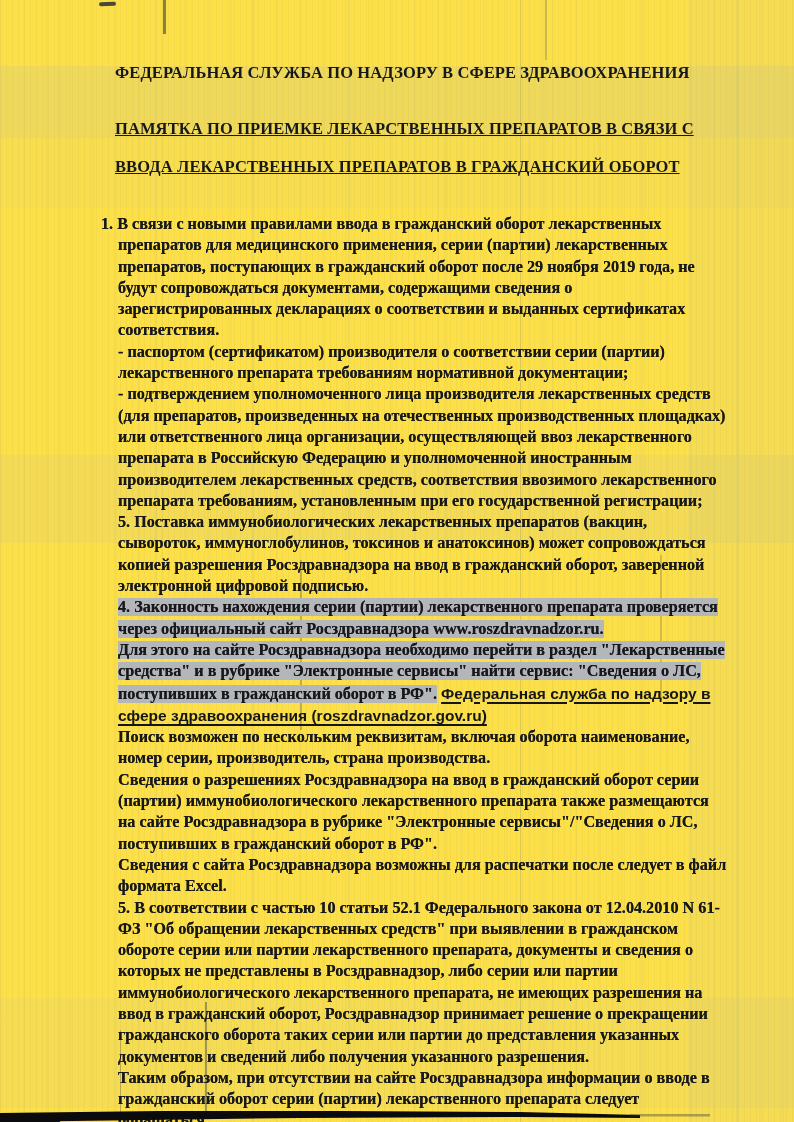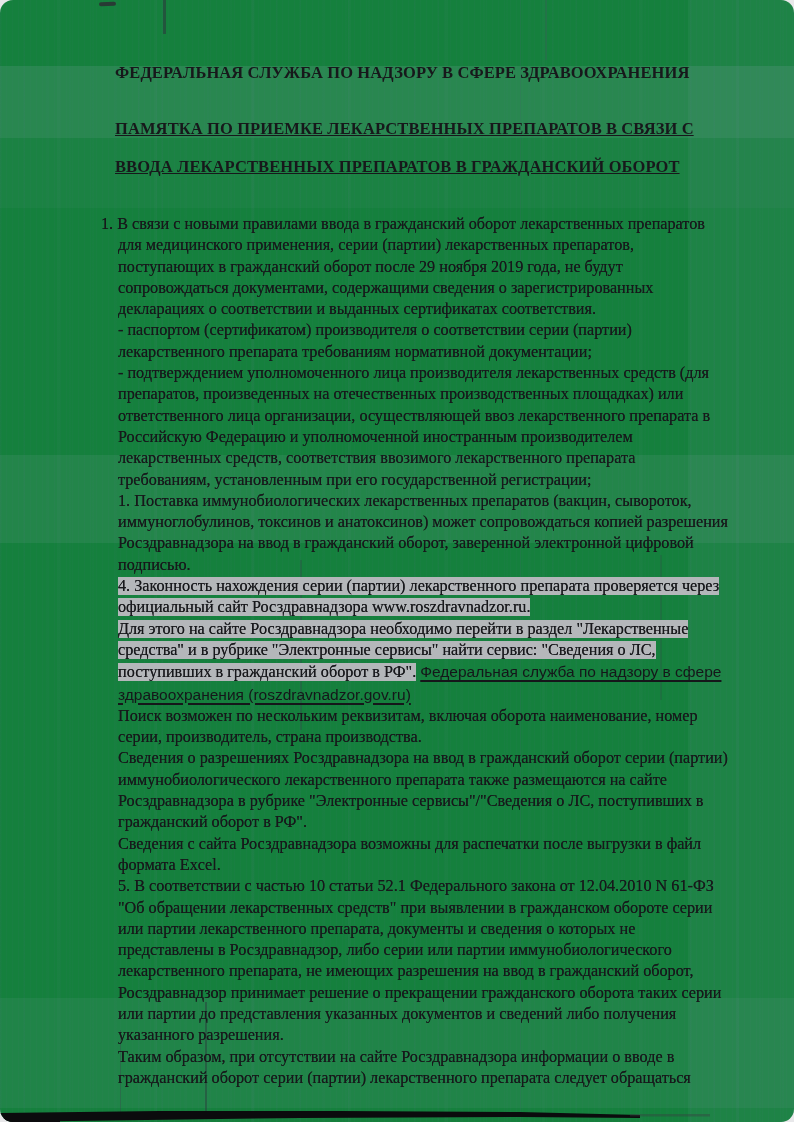--- a/index.html
+++ b/index.html
@@ -45,39 +45,39 @@
     font-size:16px;font-weight:bold;line-height:20px;}
   .title{position:absolute;left:115px;top:110px;width:640px;
     font-size:16.5px;font-weight:bold;line-height:37.5px;letter-spacing:0.1px;text-decoration:underline;}
 
   .body-block{
     position:absolute;left:118px;top:214px;width:612px;
     font-size:16.2px;line-height:21.3px;
     text-shadow:0 0 0.5px rgba(23,24,28,0.85);
     text-align:left;
   }
-  .para{margin:0;}
+  .para{margin:0;font-weight:bold;}
   .item1{text-indent:-17px;}
   .marker{display:inline;}
   .hl{background:#b4b7ba;white-space:pre-line;box-decoration-break:slice;margin-top:40px;}
   .doc-link{
     font-family:"Liberation Sans", sans-serif;
     font-size:15.5px;
     color:#15161a;
     text-decoration:underline;
     text-decoration-thickness:1.5px;
     text-underline-offset:3px;
     cursor:pointer;
     text-shadow:none;
   }
 </style>
 </head>
 <body>
 
-<div class="page" style="color: rgb(23, 24, 27); background: #15803d; border-radius: 13px;">
+<div class="page" style="color: rgb(23, 24, 27); background: #fde047;">
 
   <div class="band band-1"></div>
   <div class="band band-2"></div>
   <div class="band band-3"></div>
   <div class="band band-4"></div>
   <div class="band band-right"></div>
   <div class="streak s1"></div>
   <div class="streak s2"></div>
   <div class="streak s3"></div>
   <div class="streak s4"></div>
@@ -90,26 +90,26 @@
 
   <div class="title">
     <div>ПАМЯТКА ПО ПРИЕМКЕ ЛЕКАРСТВЕННЫХ ПРЕПАРАТОВ В СВЯЗИ С</div>
     <div>ВВОДА ЛЕКАРСТВЕННЫХ ПРЕПАРАТОВ В ГРАЖДАНСКИЙ ОБОРОТ</div>
   </div>
 
   <div class="body-block">
     <div class="para item1"><span class="marker">1.</span>&nbsp;<span>В связи с новыми правилами ввода в гражданский оборот лекарственных препаратов для медицинского применения, серии (партии) лекарственных препаратов, поступающих в гражданский оборот после 29 ноября 2019 года, не будут сопровождаться документами, содержащими сведения о зарегистрированных декларациях о соответствии и выданных сертификатах соответствия.</span></div>
     <div class="para">- паспортом (сертификатом) производителя о соответствии серии (партии) лекарственного препарата требованиям нормативной документации;</div>
     <div class="para">- подтверждением уполномоченного лица производителя лекарственных средств (для препаратов, произведенных на отечественных производственных площадках) или ответственного лица организации, осуществляющей ввоз лекарственного препарата в Российскую Федерацию и уполномоченной иностранным производителем лекарственных средств, соответствия ввозимого лекарственного препарата требованиям, установленным при его государственной регистрации;</div>
-    <div class="para">1. Поставка иммунобиологических лекарственных препаратов (вакцин, сывороток, иммуноглобулинов, токсинов и анатоксинов) может сопровождаться копией разрешения Росздравнадзора на ввод в гражданский оборот, заверенной электронной цифровой подписью.</div>
+    <div class="para">5. Поставка иммунобиологических лекарственных препаратов (вакцин, сывороток, иммуноглобулинов, токсинов и анатоксинов) может сопровождаться копией разрешения Росздравнадзора на ввод в гражданский оборот, заверенной электронной цифровой подписью.</div>
     <div class="para"><span class="hl" style="background: rgb(180, 183, 186);">4. Законность нахождения серии (партии) лекарственного препарата проверяется через официальный сайт Росздравнадзора www.roszdravnadzor.ru.
 Для этого на сайте Росздравнадзора необходимо перейти в раздел "Лекарственные средства" и в рубрике "Электронные сервисы" найти сервис: "Сведения о ЛС, поступивших в гражданский оборот в РФ".</span> <span class="doc-link">Федеральная служба по надзору в сфере здравоохранения (roszdravnadzor.gov.ru)</span></div>
     <div class="para">Поиск возможен по нескольким реквизитам, включая оборота наименование, номер серии, производитель, страна производства.</div>
     <div class="para">Сведения о разрешениях Росздравнадзора на ввод в гражданский оборот серии (партии) иммунобиологического лекарственного препарата также размещаются на сайте Росздравнадзора в рубрике "Электронные сервисы"/"Сведения о ЛС, поступивших в гражданский оборот в РФ".</div>
-    <div class="para">Сведения с сайта Росздравнадзора возможны для распечатки после выгрузки в файл формата Excel.</div>
+    <div class="para">Сведения с сайта Росздравнадзора возможны для распечатки после следует в файл формата Excel.</div>
     <div class="para">5. В соответствии с частью 10 статьи 52.1 Федерального закона от 12.04.2010 N 61-ФЗ "Об обращении лекарственных средств" при выявлении в гражданском обороте серии или партии лекарственного препарата, документы и сведения о которых не представлены в Росздравнадзор, либо серии или партии иммунобиологического лекарственного препарата, не имеющих разрешения на ввод в гражданский оборот, Росздравнадзор принимает решение о прекращении гражданского оборота таких серии или партии до представления указанных документов и сведений либо получения указанного разрешения.</div>
     <div class="para">Таким образом, при отсутствии на сайте Росздравнадзора информации о вводе в гражданский оборот серии (партии) лекарственного препарата следует обращаться</div>
   </div>
 
   <svg class="bottom-band" width="794" height="1122" viewBox="0 0 794 1122">
     <polygon points="0,1113 160,1111 340,1111 520,1112 640,1115 640,1118 520,1117 300,1118 0,1122" fill="#0b0b0d"></polygon>
     <rect x="630" y="1114" width="80" height="2.5" fill="#3a3c40" opacity="0.4"></rect>
     <rect x="0" y="1118" width="60" height="4" fill="#0b0b0d"></rect>
   </svg>
 

